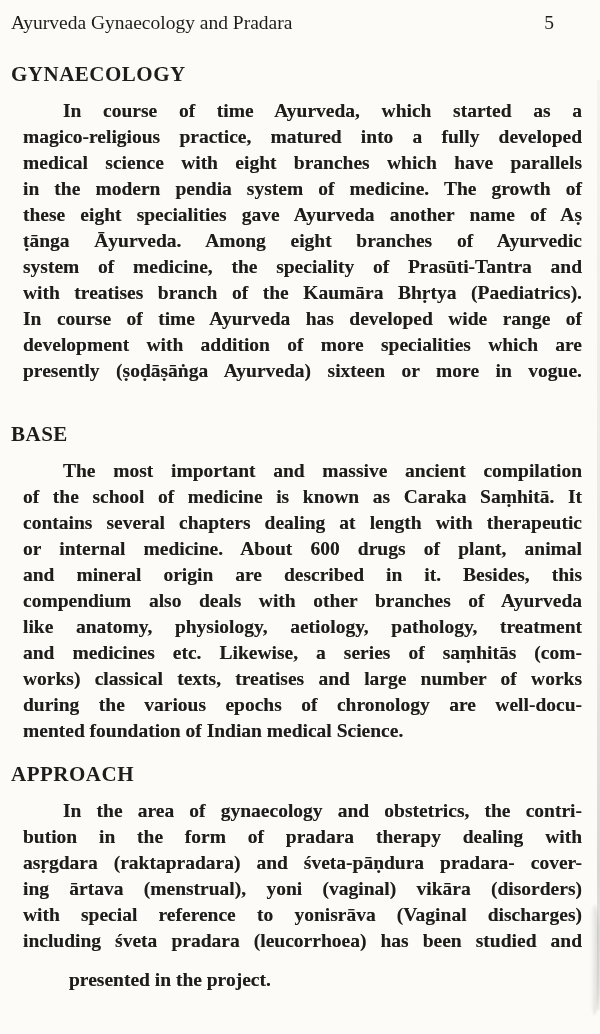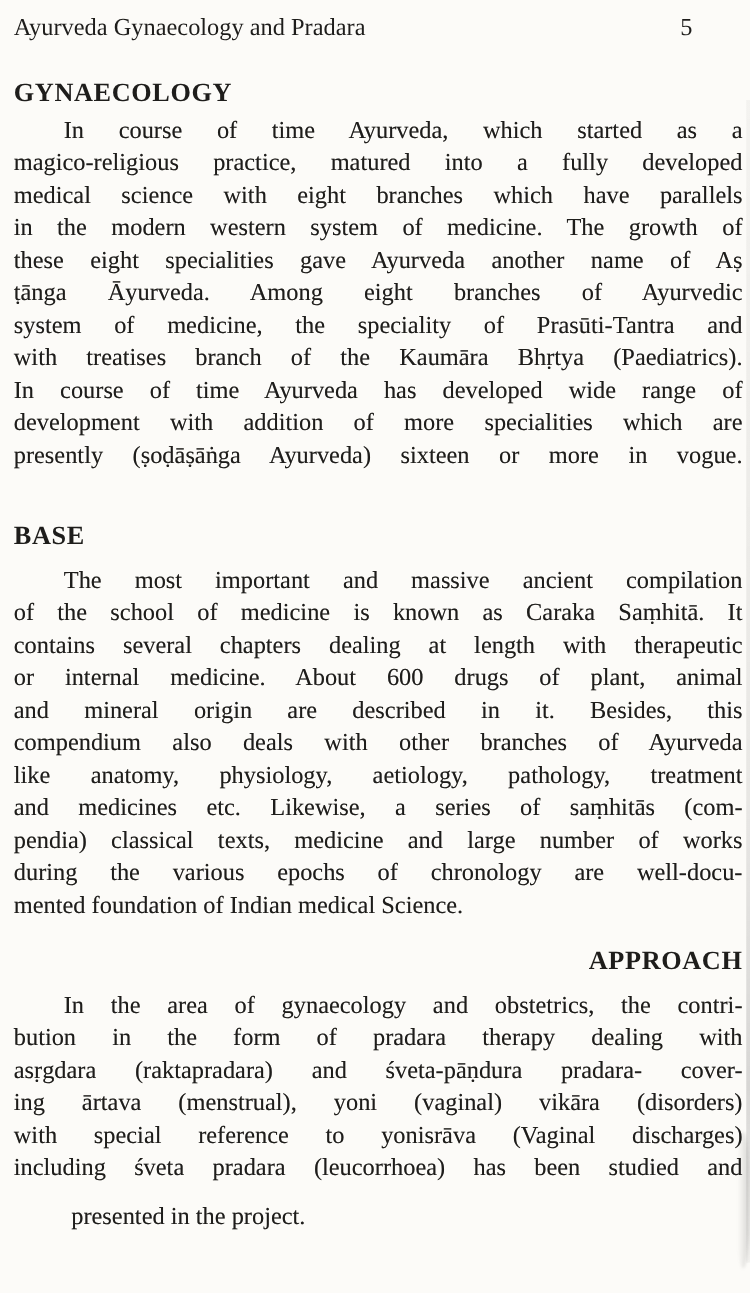--- a/index.html
+++ b/index.html
@@ -33,22 +33,22 @@
     margin-right: 40px;
   }
   .heading {
     font-weight: bold;
     font-size: 21px;
     line-height: 24px;
     letter-spacing: 0.5px;
   }
   .heading.h0 { margin-top: 28px; margin-bottom: 6px; }
   .heading.h1 { margin-top: 38px; margin-bottom: 12px; }
-  .heading.h2 { margin-top: 18px; margin-bottom: 12px; text-align: right; }
-  .paragraph { margin: 0; }
+  .heading.h2 { margin-top: 18px; margin-bottom: 12px; }
+  .paragraph { margin: 12px; font-weight: bold; }
   .line {
     font-size: 19.5px;
     line-height: 26px;
     text-align: justify;
     text-align-last: justify;
     text-shadow: 0 0 0.5px rgba(30,29,27,0.45);
     white-space: nowrap;
   }
   .line { white-space: normal; }
   .line.first { padding-left: 40px; }
@@ -90,40 +90,40 @@
   <div class="header">
     <span class="title">Ayurveda Gynaecology and Pradara</span>
     <span class="pagenum">5</span>
   </div>
   <div id="content">
       <div class="heading h0">GYNAECOLOGY</div>
       <div class="paragraph">
         <div class="line first">In course of time Ayurveda, which started as a</div>
         <div class="line">magico-religious practice, matured into a fully developed</div>
         <div class="line">medical science with eight branches which have parallels</div>
-        <div class="line">in the modern western system of medicine. The growth of</div>
+        <div class="line">in the modern pendia system of medicine. The growth of</div>
         <div class="line">these eight specialities gave Ayurveda another name of Aṣ</div>
         <div class="line">ṭānga Āyurveda. Among eight branches of Ayurvedic</div>
         <div class="line">system of medicine, the speciality of Prasūti-Tantra and</div>
         <div class="line">with treatises branch of the Kaumāra Bhṛtya (Paediatrics).</div>
         <div class="line">In course of time Ayurveda has developed wide range of</div>
         <div class="line">development with addition of more specialities which are</div>
         <div class="line">presently (ṣoḍāṣāṅga Ayurveda) sixteen or more in vogue.</div>
       </div>
       <div class="heading h1">BASE</div>
       <div class="paragraph">
         <div class="line first">The most important and massive ancient compilation</div>
         <div class="line">of the school of medicine is known as Caraka Saṃhitā. It</div>
         <div class="line">contains several chapters dealing at length with therapeutic</div>
         <div class="line">or internal medicine. About 600 drugs of plant, animal</div>
         <div class="line">and mineral origin are described in it. Besides, this</div>
         <div class="line">compendium also deals with other branches of Ayurveda</div>
         <div class="line">like anatomy, physiology, aetiology, pathology, treatment</div>
         <div class="line">and medicines etc. Likewise, a series of saṃhitās (com-</div>
-        <div class="line">pendia) classical texts, medicine and large number of works</div>
+        <div class="line">works) classical texts, treatises and large number of works</div>
         <div class="line">during the various epochs of chronology are well-docu-</div>
         <div class="line left">mented foundation of Indian medical Science.</div>
       </div>
       <div class="heading h2">APPROACH</div>
       <div class="paragraph">
         <div class="line first">In the area of gynaecology and obstetrics, the contri-</div>
         <div class="line">bution in the form of pradara therapy dealing with</div>
         <div class="line">asṛgdara (raktapradara) and śveta-pāṇdura pradara- cover-</div>
         <div class="line">ing ārtava (menstrual), yoni (vaginal) vikāra (disorders)</div>
         <div class="line">with special reference to yonisrāva (Vaginal discharges)</div>

